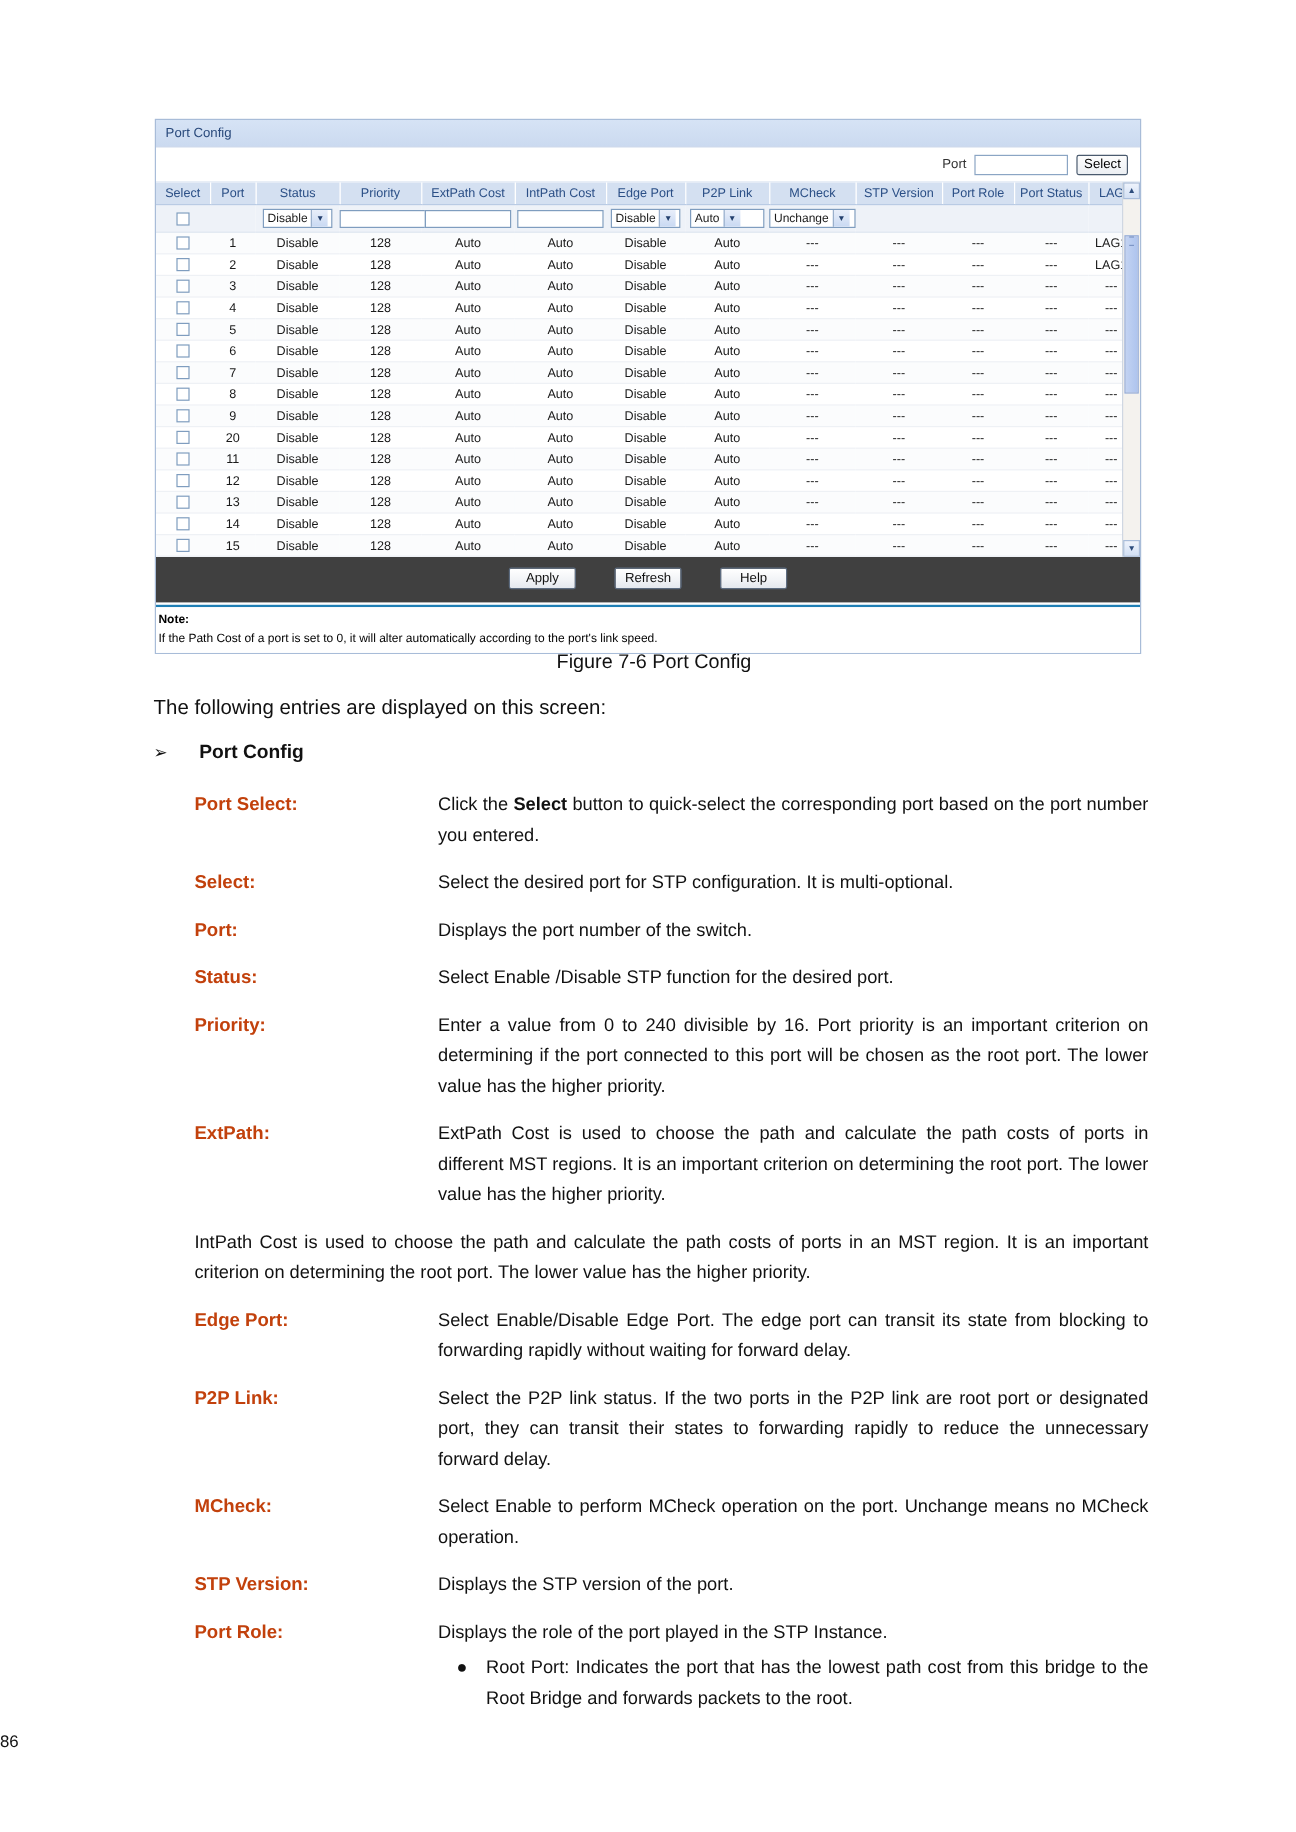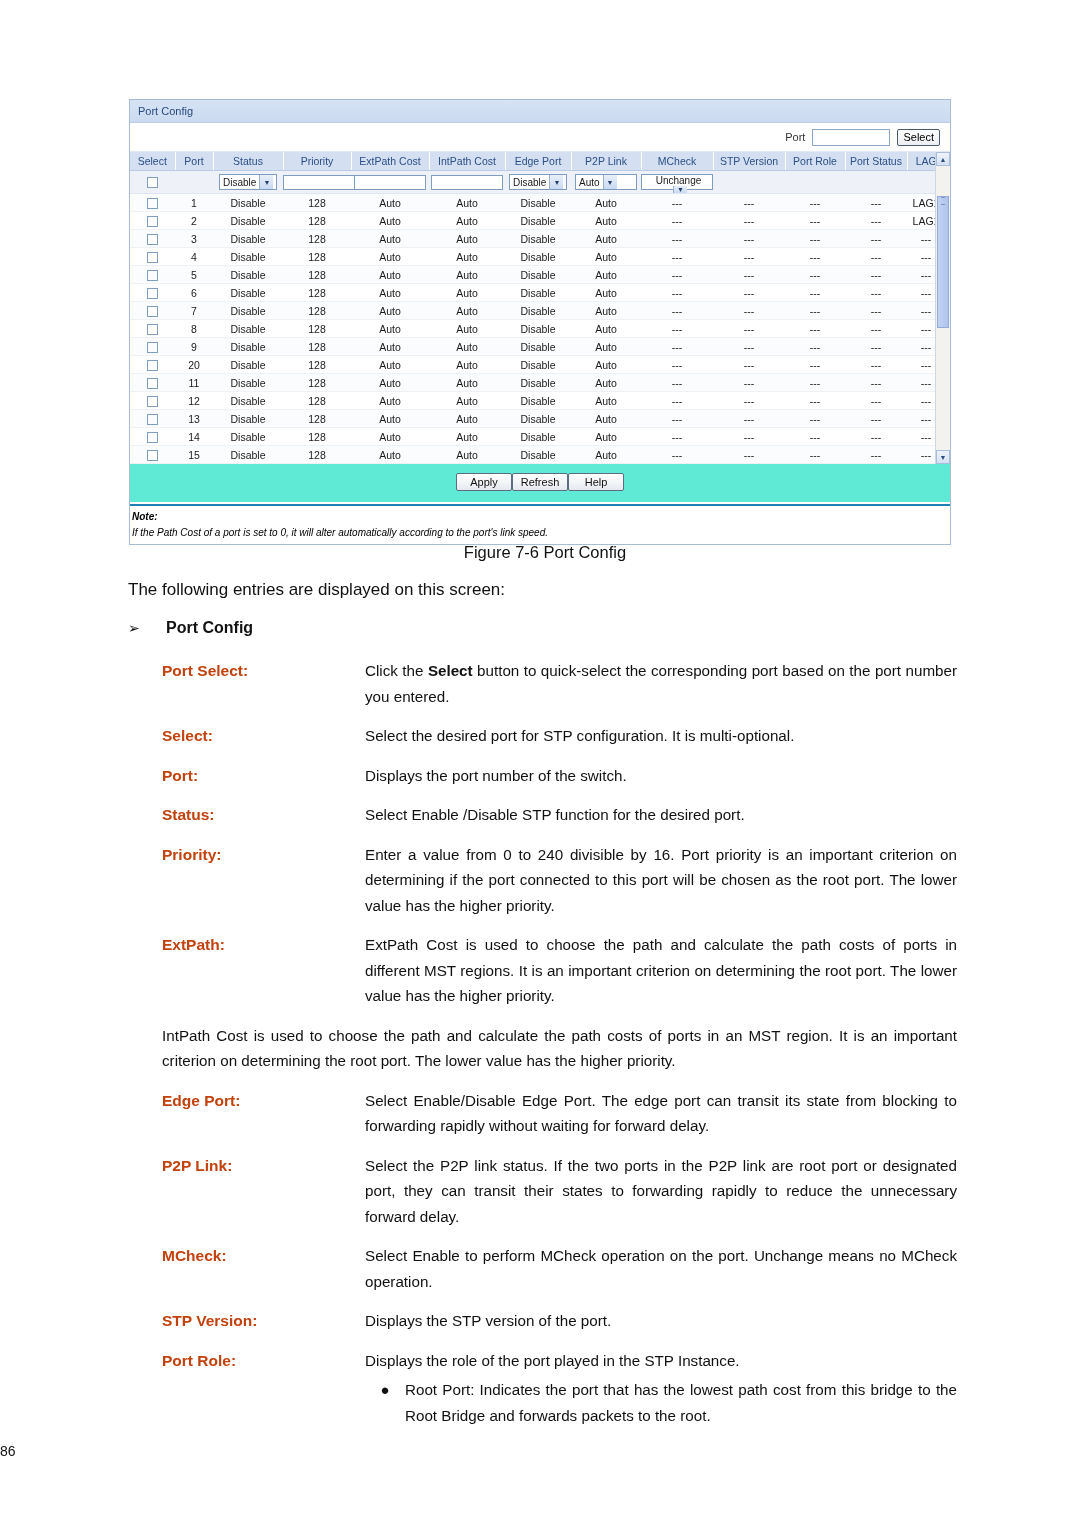--- a/index.html
+++ b/index.html
@@ -149,21 +149,21 @@
     border-left: 1px solid #9ab0cc;
     display: inline-flex;
     align-items: center;
     justify-content: center;
     font-size: 7px;
     color: #24406e;
   }
   .sel-w-status { width: 58px; }
   .sel-w-edge   { width: 58px; }
   .sel-w-p2p    { width: 62px; }
-  .sel-w-mchk   { width: 72px; flex-direction: column; }
+  .sel-w-mchk   { width: 72px; }
 
   
   .vscroll {
     position: absolute;
     right: 0;
     top: 0;
     width: 15px;
     background: #f4f2ee;
     border-left: 1px solid #cfd7e2;
     box-sizing: border-box;
@@ -193,23 +193,23 @@
     right: 3px;
     height: 6px;
     border-top: 1px solid #7d96c6;
     border-bottom: 1px solid #7d96c6;
   }
 
   
   .btn-bar {
     display: flex;
     justify-content: center;
-    gap: 0;
+    gap: 32px;
     padding: 9px 0 11px 0;
-    background: #5eead4;
+    background: #404040;
   }
   .act-btn {
     font-size: 11px;
     font-family: "Liberation Sans", sans-serif;
     min-width: 56px;
     padding: 2px 6px;
     border: 1px solid #5d6c80;
     border-radius: 2px;
     background: linear-gradient(to bottom,#ffffff 0%,#f2f4f7 55%,#e4e8ee 100%);
     color: #111;
@@ -217,21 +217,20 @@
   }
 
   .note-rule {
     height: 2px;
     background: #1f7fb5;
     margin: 2px 0 0 0;
   }
   .note-box {
     padding: 5px 2px 6px 2px;
     background: #fff;
-    font-style: italic;
   }
   .note-h {
     font-size: 10px;
     font-weight: bold;
     color: #000;
     margin-bottom: 5px;
   }
   .note-t {
     font-size: 10px;
     color: #000;

